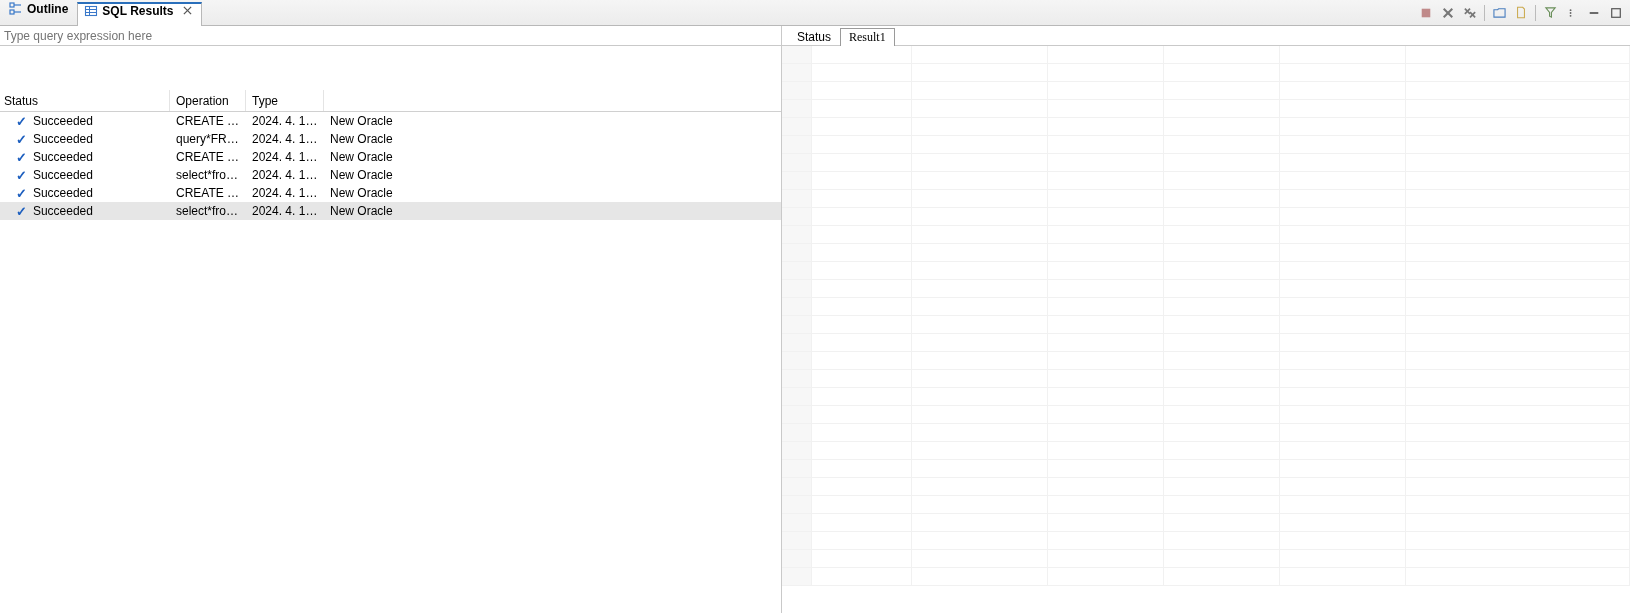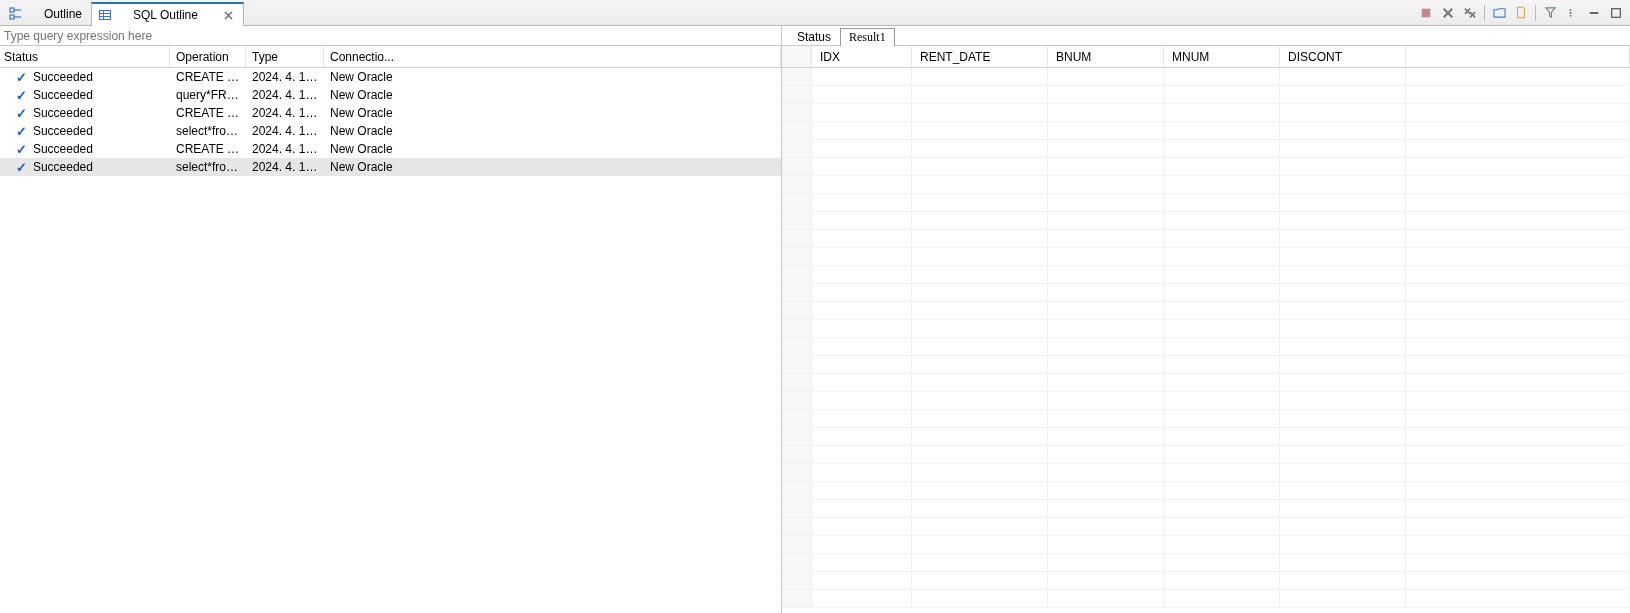--- a/index.html
+++ b/index.html
@@ -10,28 +10,29 @@
   .tabbar {
     height: 26px;
     background: linear-gradient(#f5f5f5, #ececec);
     border-bottom: 1px solid #b8b8b8;
     display: flex;
     align-items: flex-end;
     padding-left: 2px;
     position: relative;
   }
   .tab {
-    display: flex; align-items: center;
+    display: flex; 
     height: 24px;
     padding: 0 8px 0 6px;
     border: 1px solid transparent;
     border-bottom: none;
-    gap: 21px;
+    gap: 4px;
     cursor: pointer;
     font-size: 12px;
+    font-weight: bold;
   }
   .tab.active {
     background: #fff;
     border-color: #b8b8b8;
     border-top: 2px solid #2a6fbb;
     margin-bottom: -1px;
   }
   .tab .icon { width: 14px; height: 14px; display: inline-flex; align-items: center; justify-content: center; }
   .tab .close { width: 12px; height: 12px; display: inline-flex; align-items: center; justify-content: center; margin-left: 4px; color: #555; }
   .toolbar-right {
@@ -41,21 +42,21 @@
   .tool-btn {
     width: 20px; height: 20px;
     display: inline-flex; align-items: center; justify-content: center;
     cursor: pointer;
     color: #666;
   }
   .tool-sep { width: 1px; height: 16px; background: #bbb; margin: 0 2px; }
 
   
   .body { flex: 1; display: flex; overflow: hidden; }
-  .left-pane  { width: 782px; display: flex; flex-direction: column; border-right: 1px solid #c9c9c9; }
+  .left-pane  { width: 782px; display: flex; flex-direction: column; border-right: 1px solid #c9c9c9; gap: 44px; }
   .right-pane { flex: 1; display: flex; flex-direction: column; }
 
   
   .query-row {
     height: 20px;
     border-bottom: 1px solid #c9c9c9;
   }
   .query-input {
     width: 100%; height: 100%;
     border: none; outline: none;
@@ -172,21 +173,21 @@
     </div>
     <div class="tab active">
       <span class="icon">
         <svg viewBox="0 0 14 14" width="14" height="14">
             <rect x="1.5" y="2.5" width="11" height="9" fill="none" stroke="#3a78c9" stroke-width="1.1"></rect>
             <line x1="1.5" y1="5.5" x2="12.5" y2="5.5" stroke="#3a78c9" stroke-width="1"></line>
             <line x1="1.5" y1="8.5" x2="12.5" y2="8.5" stroke="#3a78c9" stroke-width="1"></line>
             <line x1="5.5" y1="2.5" x2="5.5" y2="11.5" stroke="#3a78c9" stroke-width="1"></line>
           </svg>
       </span>
-      <span>SQL Outline</span>
+      <span>SQL Results</span>
       <span class="close">
         <svg viewBox="0 0 10 10" width="9" height="9">
             <line x1="1" y1="1" x2="9" y2="9" stroke="#555" stroke-width="1.4"></line>
             <line x1="9" y1="1" x2="1" y2="9" stroke="#555" stroke-width="1.4"></line>
           </svg>
       </span>
     </div>
 
     <div class="toolbar-right">
       <span class="tool-btn">
@@ -251,21 +252,20 @@
 
     <div class="left-pane">
       <div class="query-row">
         <input class="query-input" type="text" placeholder="Type query expression here" style="">
       </div>
       <div class="status-table">
         <div class="status-head">
           <div class="col-status">Status</div>
           <div class="col-op">Operation</div>
           <div class="col-date">Type</div>
-          <div class="col-conn">Connectio...</div>
         </div>
         <div id="status-body">
             <div class="status-row">
               <div class="col-status">
                 <span class="check-icon">✓</span>
                 <span>Succeeded</span>
               </div>
               <div class="col-op">CREATE TA...</div>
               <div class="col-date">2024. 4. 13...</div>
               <div class="col-conn">New Oracle</div>
@@ -318,29 +318,20 @@
           </div>
       </div>
     </div>
 
     <div class="right-pane">
       <div class="subtabs">
         <div class="subtab">Status</div>
         <div class="subtab active">Result1</div>
       </div>
       <div class="result-grid">
-        <div class="result-head">
-          <div class="rc-gutter"></div>
-          <div class="rc-idx">IDX</div>
-          <div class="rc-rent">RENT_DATE</div>
-          <div class="rc-bnum">BNUM</div>
-          <div class="rc-mnum">MNUM</div>
-          <div class="rc-disc">DISCONT</div>
-          <div class="rc-rest"></div>
-        </div>
         <div class="result-body" id="result-body">
             <div class="grid-row">
               <div class="rc-gutter"></div>
               <div class="rc-idx"></div>
               <div class="rc-rent"></div>
               <div class="rc-bnum"></div>
               <div class="rc-mnum"></div>
               <div class="rc-disc"></div>
               <div class="rc-rest"></div>
             </div>

